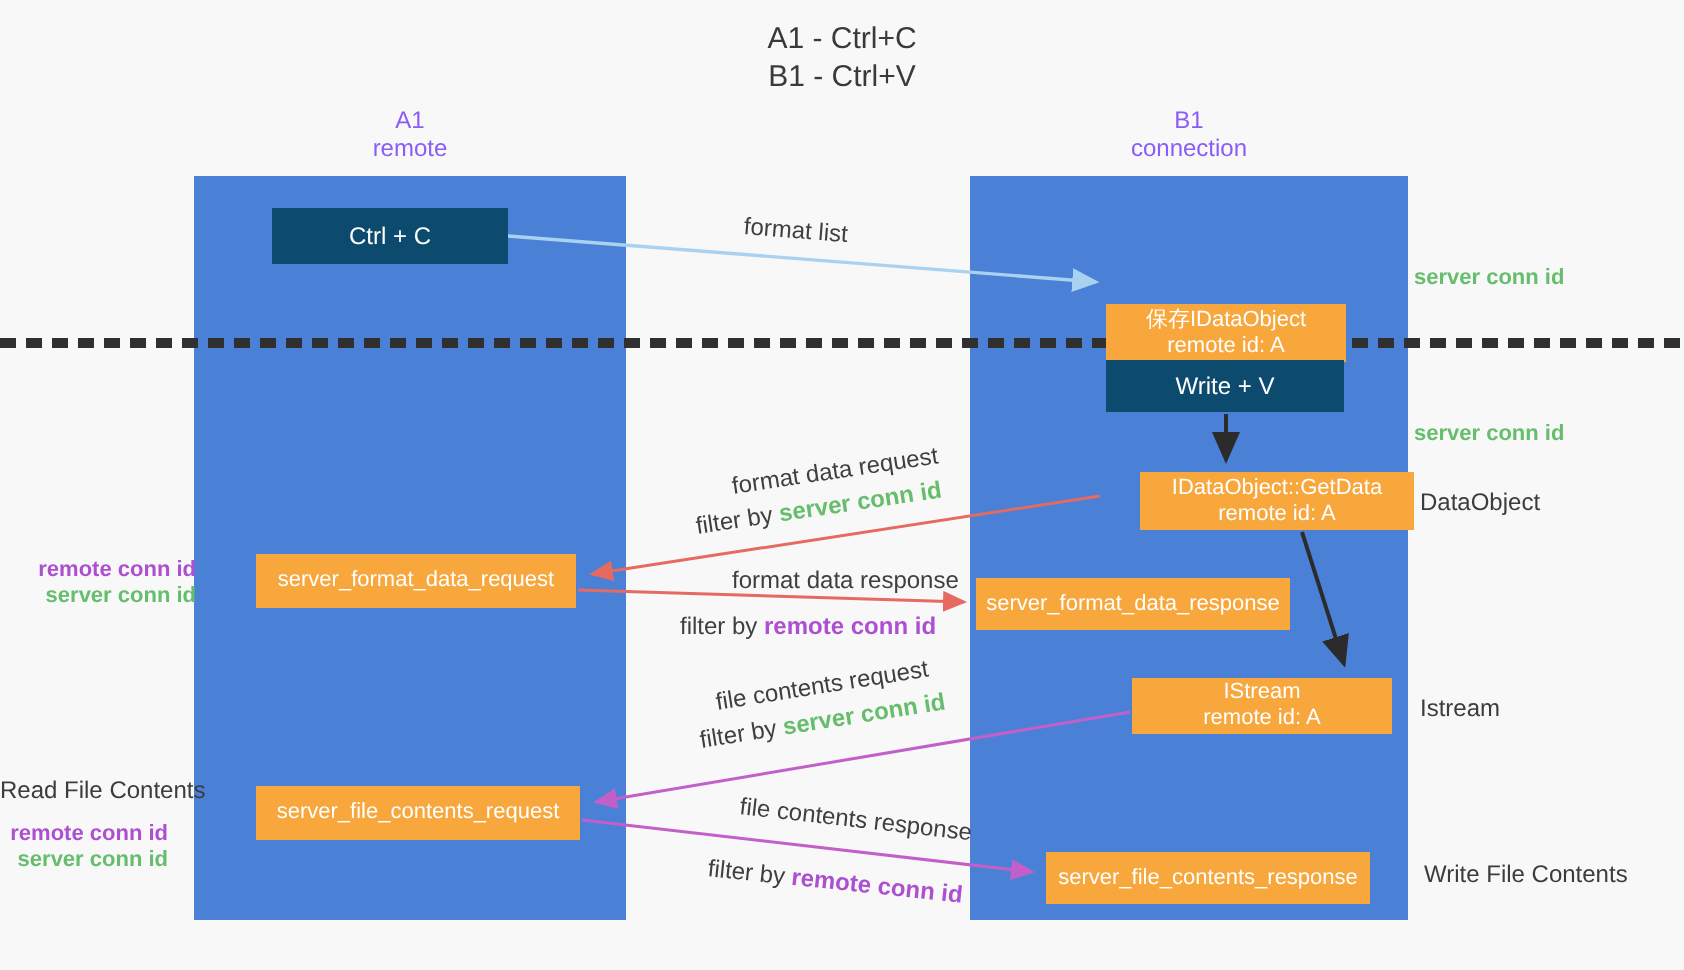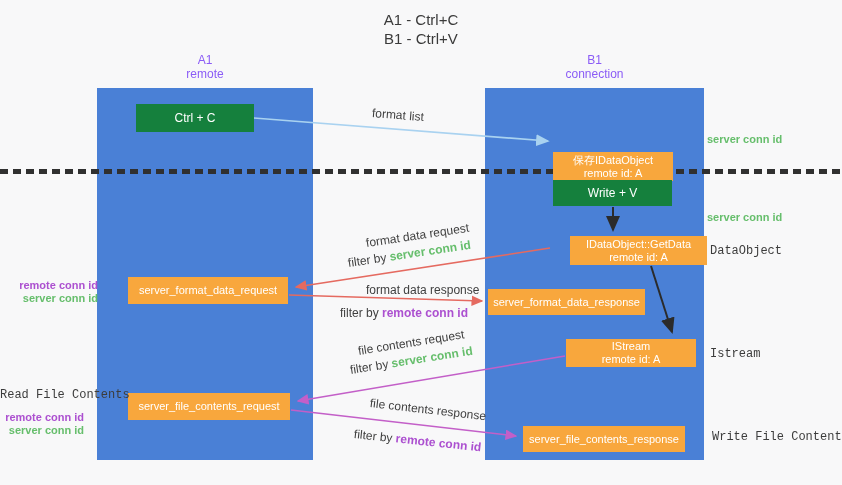--- a/index.html
+++ b/index.html
@@ -19,25 +19,25 @@
   }
   .panel{background:#4A80D6;}
   .dotline{
     left:0;top:169px;width:842px;height:5px;
     background:repeating-linear-gradient(to right,#303030 0 8px,transparent 8px 13px);
   }
   .node{
     display:flex;flex-direction:column;align-items:center;justify-content:center;
     color:#ffffff;text-align:center;box-sizing:border-box;
   }
-  .green-node{background:#15803d;font-size:12px;}
+  .green-node{background:#0c4a6e;font-size:12px;}
   .orange-node{background:#F8A73D;font-size:11px;line-height:13px;}
   .edge-label{font-size:12px;white-space:nowrap;color:#3f3f3f;transform-origin:left center;}
   .side-label{font-size:11px;font-weight:bold;white-space:nowrap;line-height:13px;}
-  .side-label.plain{font-weight:normal;font-size:12px;color:#3c3c3c;font-family:Liberation Mono, monospace;}
+  .side-label.plain{font-weight:normal;font-size:12px;color:#3c3c3c;}
   .green-t{color:#66BE6C;font-weight:bold;}
   .purple-t{color:#AC50D0;font-weight:bold;}
   .right-align{text-align:right;}
   svg.overlay{position:absolute;left:0;top:0;pointer-events:none;}
 </style>
 </head>
 <body>
 
 <div class="abs title">
   <div>A1 - Ctrl+C</div>

